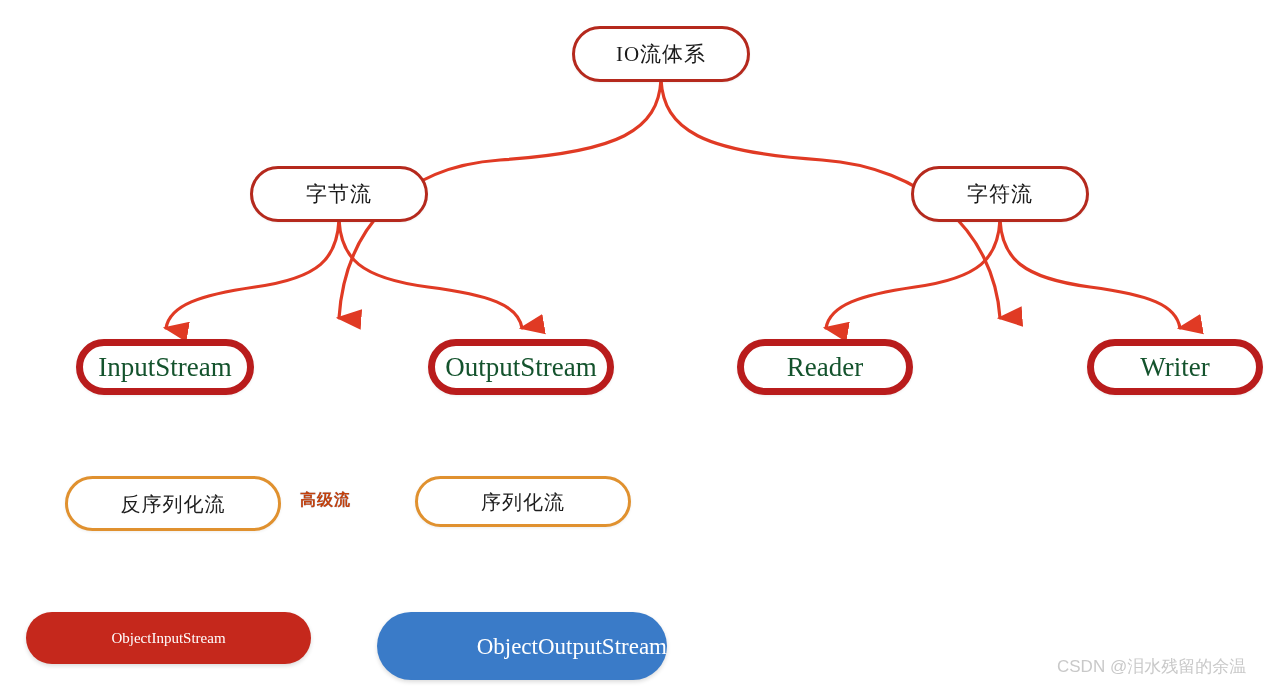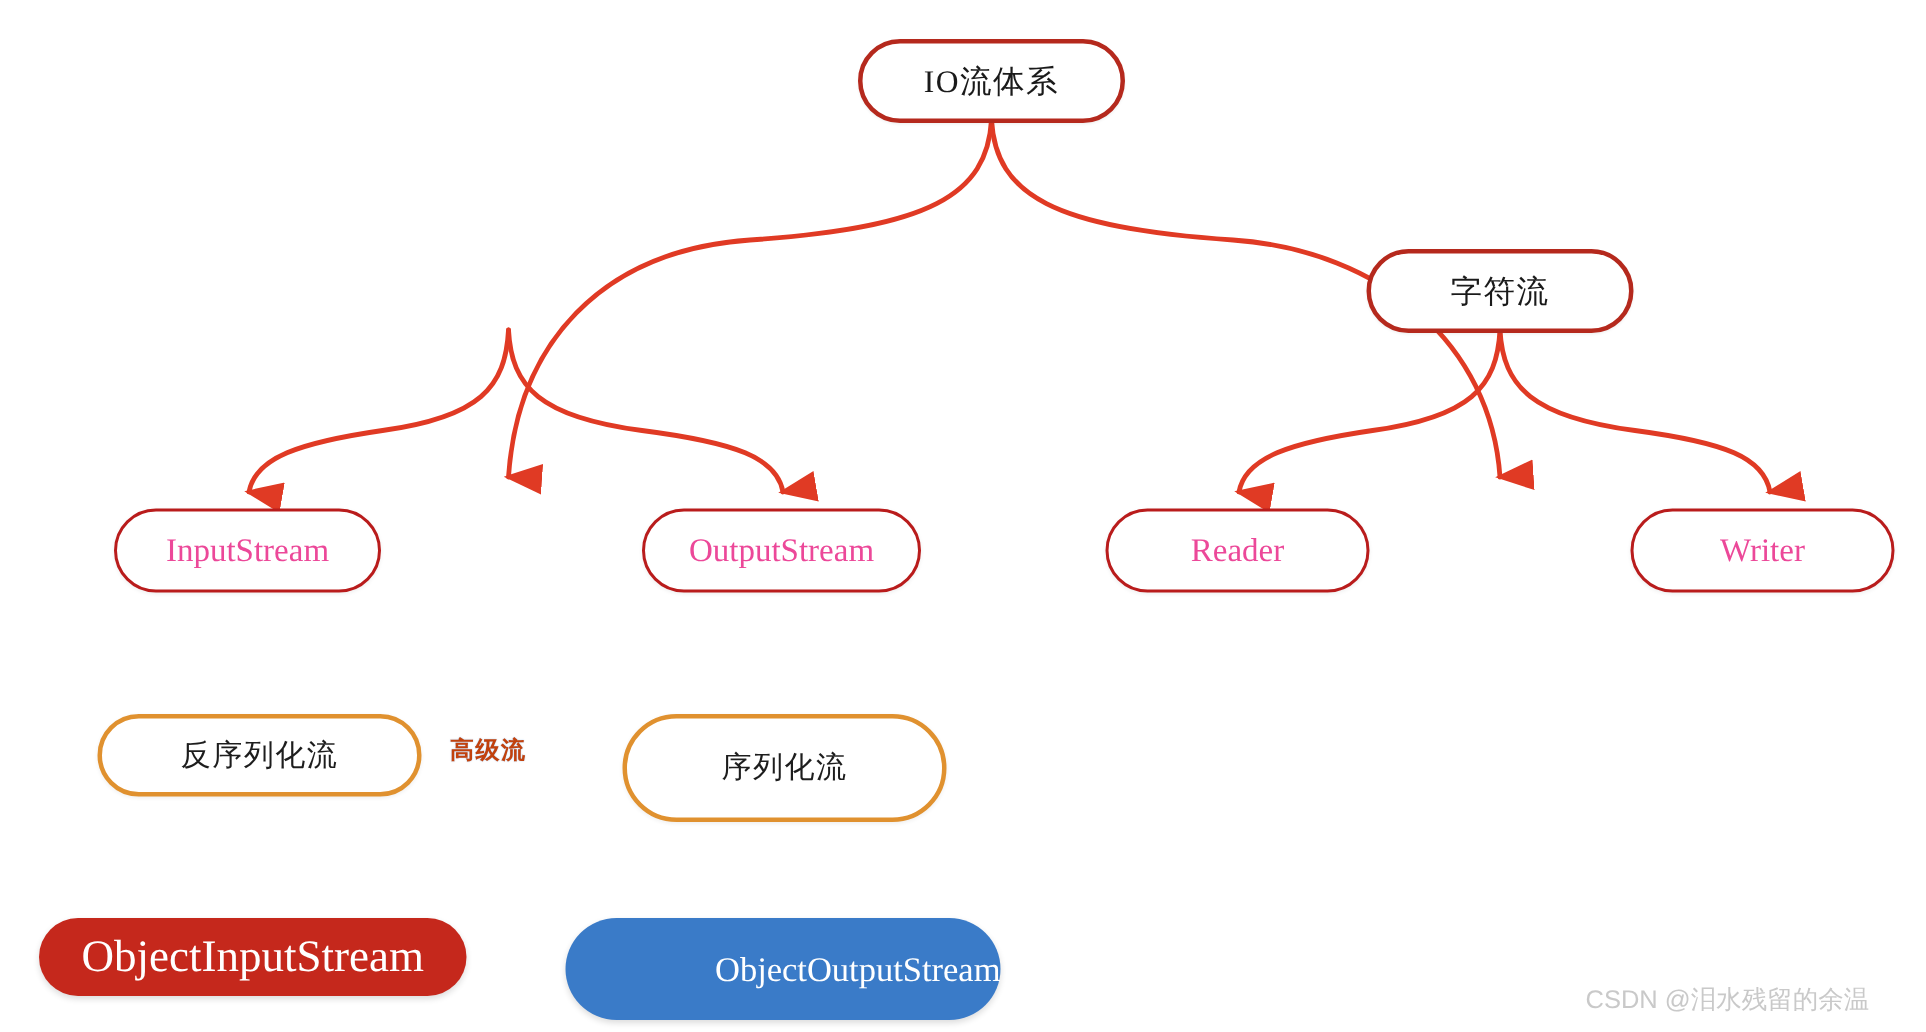--- a/index.html
+++ b/index.html
@@ -45,42 +45,42 @@
   .node.red-outline {
     border: 3px solid #b5291d;
     border-radius: 999px;
     color: #1a1a1a;
     font-size: 21px;
     letter-spacing: 1px;
     box-shadow: 0 1px 2px rgba(0,0,0,0.06);
   }
   
   .node.blue-outline {
-    border: 2px solid #b91c1c;
+    border: 7px solid #b91c1c;
     border-radius: 999px;
-    color: #ec4899;
-    font-size: 22px;
+    color: #14532d;
+    font-size: 27px;
     box-shadow: 0 1px 3px rgba(0,0,0,0.07);
   }
   
   .node.orange-outline {
     border: 3px solid #e0912f;
     border-radius: 999px;
     color: #1d1d1d;
     font-size: 20px;
     letter-spacing: 1px;
     box-shadow: 0 1px 3px rgba(0,0,0,0.07);
   }
   
   .node.solid-red {
     background: #c5281c;
     border: none;
     border-radius: 999px;
     color: #ffffff;
-    font-size: 30px;
+    font-size: 15px;
     box-shadow: 0 2px 4px rgba(0,0,0,0.14);
   }
   .node.solid-blue {
     background: #3a7bc8;
     border: none;
     border-radius: 999px;
     color: #ffffff;
     font-size: 23px;
     box-shadow: 0 2px 4px rgba(0,0,0,0.14);
   }
@@ -126,20 +126,23 @@
       <path d="M 1000,220 C 998,258 980,278 915,287 C 860,295 830,305 826,328" marker-end="url(#arrowhead)"></path>
 
       <path d="M 1000,220 C 1002,258 1022,278 1090,287 C 1150,295 1176,305 1180,328" marker-end="url(#arrowhead)"></path>
     </g>
   </svg>
 
   <div class="node red-outline" style="left:572px; top:26px; width:178px; height:56px;">
     <span class="node-label">IO流体系</span>
   </div>
 
+  <div class="node red-outline" style="left:250px; top:166px; width:178px; height:56px;">
+    <span class="node-label">字节流</span>
+  </div>
 
   <div class="node red-outline" style="left:911px; top:166px; width:178px; height:56px;">
     <span class="node-label">字符流</span>
   </div>
 
   <div class="node blue-outline" style="left:76px; top:339px; width:178px; height:56px;">
     <span class="node-label">InputStream</span>
   </div>
 
   <div class="node blue-outline" style="left:428px; top:339px; width:186px; height:56px;align-items:center;">
@@ -153,21 +156,21 @@
   <div class="node blue-outline" style="left:1087px; top:339px; width:176px; height:56px;">
     <span class="node-label">Writer</span>
   </div>
 
   <div class="node orange-outline" style="left:65px; top:476px; width:216px; height:55px;">
     <span class="node-label">反序列化流</span>
   </div>
 
   <div class="caption-text" style="left:300px; top:490px;">高级流</div>
 
-  <div class="node orange-outline" style="left:415px; top:476px; width:216px; height:72px;">
+  <div class="node orange-outline" style="left:415px; top:476px; width:216px; height:51px;">
     <span class="node-label">序列化流</span>
   </div>
 
   <div class="node solid-red" style="left:26px; top:612px; width:285px; height:52px;">
     <span class="node-label">ObjectInputStream</span>
   </div>
 
   <div class="node solid-blue" style="left:377px; top:612px; width:290px; height:68px;justify-content:flex-end;">
     <span class="node-label">ObjectOutputStream</span>
   </div>

